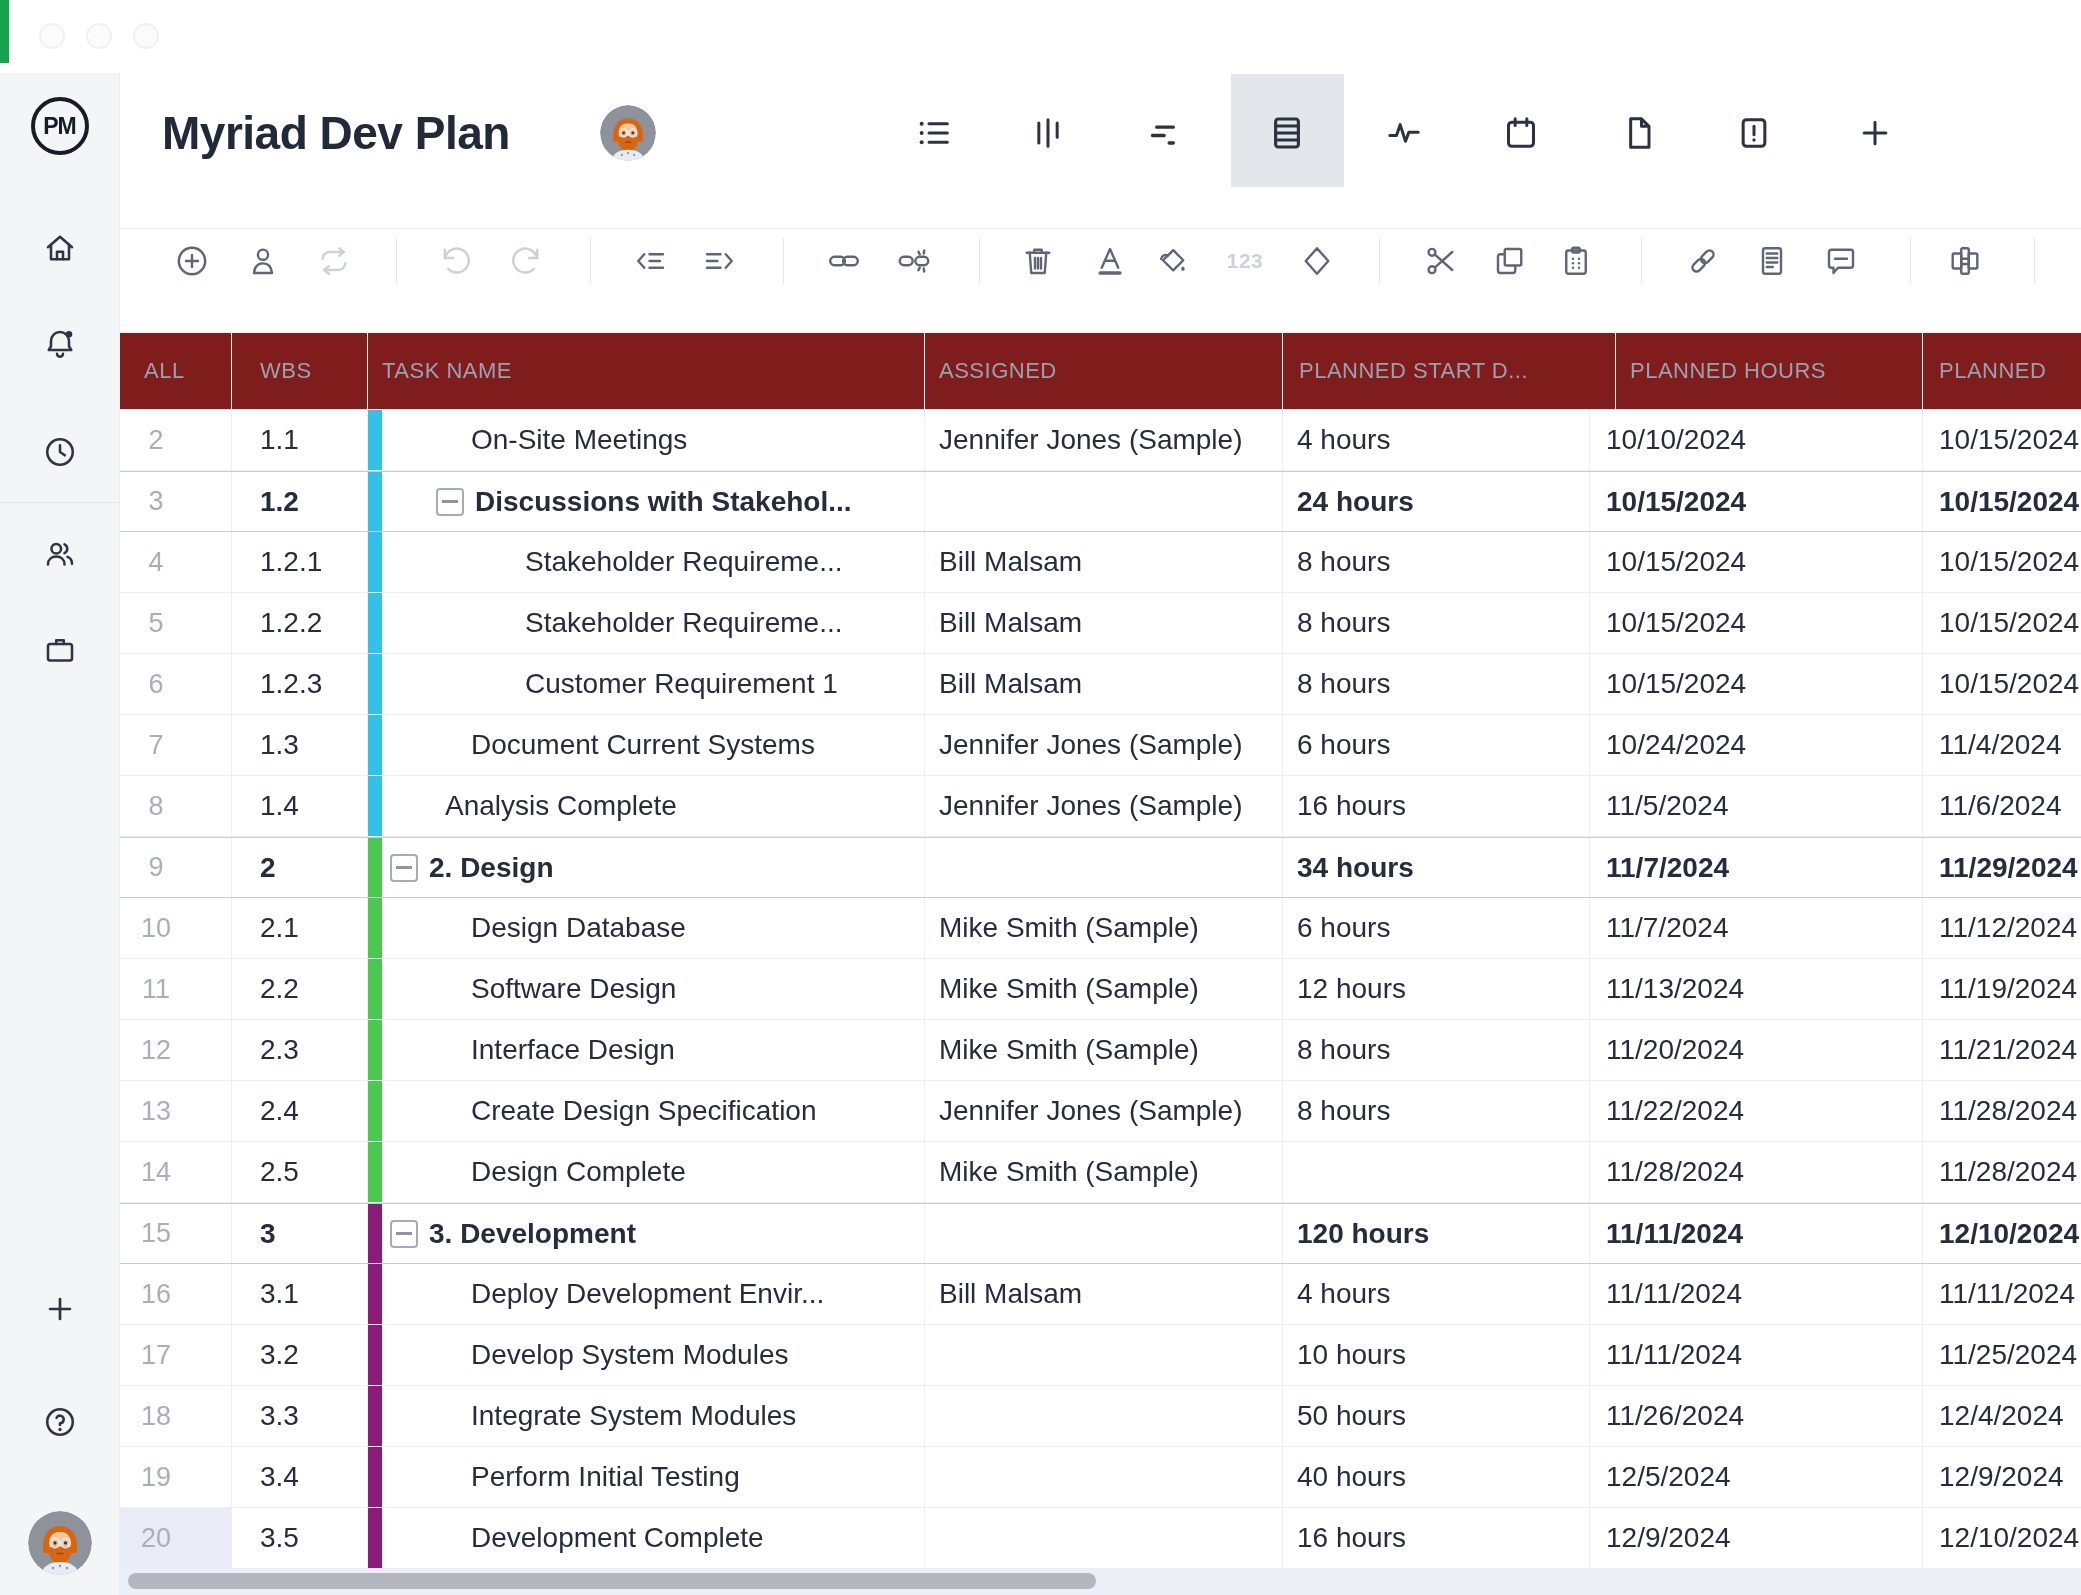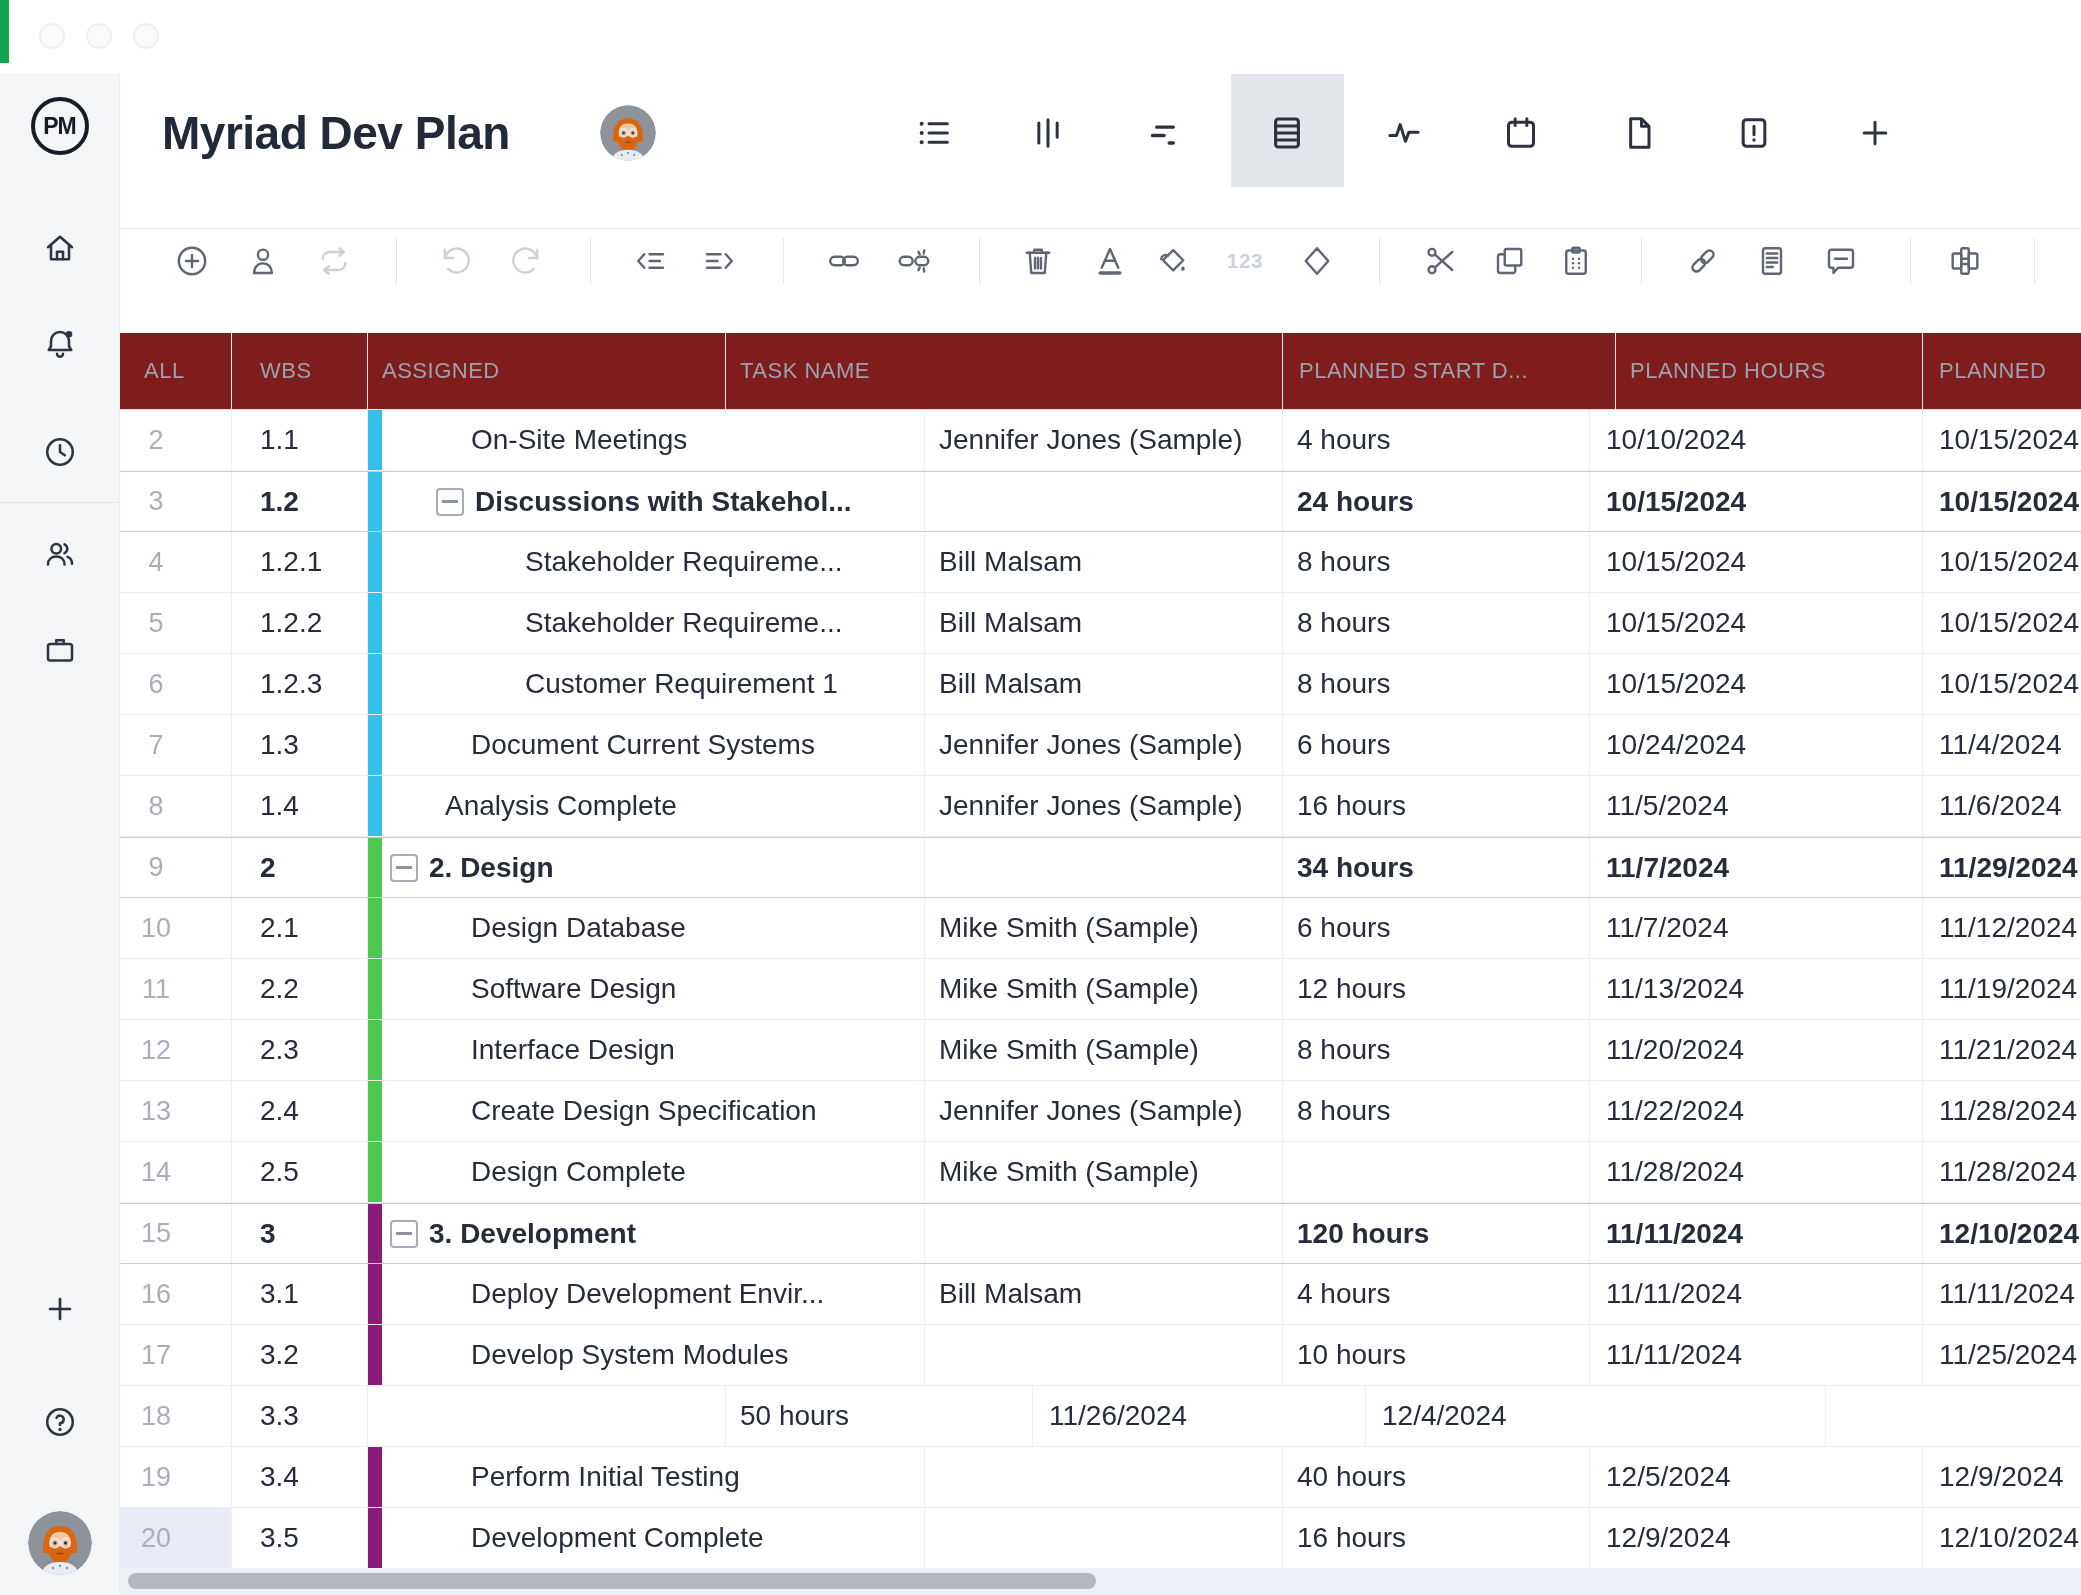--- a/index.html
+++ b/index.html
@@ -378,22 +378,22 @@
       <svg width="36" height="36" viewBox="0 0 24 24" fill="none" stroke="currentColor" stroke-width="1.6">
           <path d="M18 4.5c-3 0-5 3.3-5 7.5s2 7.5 5 7.5"></path>
         </svg>
       </div>
   </div>
 
   <div class="grid">
     <div class="grid-head" id="grid-head">
         <div class="hcell c-num" style="width: 112px;">ALL</div>
         <div class="hcell c-wbs" style="width: 136px;">WBS</div>
+        <div class="hcell c-name" style="width: 557px;">TASK NAME</div>
         <div class="hcell c-assigned" style="width: 358px;">ASSIGNED</div>
-        <div class="hcell c-name" style="width: 557px;">TASK NAME</div>
         <div class="hcell c-start" style="width: 333px;">PLANNED START D...</div>
         <div class="hcell c-hours" style="width: 307px;">PLANNED HOURS</div>
         <div class="hcell c-finish" style="width: 460px;">PLANNED</div>
       </div>
     <div id="grid-body">
         <div class="row">
           <div class="cell c-num" style="width: 112px;">
             <span class="nbox">2</span>
           </div>
           <div class="cell c-wbs" style="width: 136px;">1.1</div>
@@ -649,20 +649,26 @@
           <div class="cell c-assigned" style="width: 358px;"></div>
           <div class="cell c-hours" style="width: 307px;">10 hours</div>
           <div class="cell c-start" style="width: 333px;">11/11/2024</div>
           <div class="cell c-finish" style="width: 460px;">11/25/2024</div>
         </div>
         <div class="row">
           <div class="cell c-num" style="width: 112px;">
             <span class="nbox">18</span>
           </div>
           <div class="cell c-wbs" style="width: 136px;">3.3</div>
+          <div class="cell c-name" style="width: 557px;">
+            <div class="bar" style="background: rgb(138, 27, 121);"></div>
+            <div class="ncontent" style="margin-left: 103px;">
+              <span>Integrate System Modules</span>
+            </div>
+          </div>
           <div class="cell c-assigned" style="width: 358px;"></div>
           <div class="cell c-hours" style="width: 307px;">50 hours</div>
           <div class="cell c-start" style="width: 333px;">11/26/2024</div>
           <div class="cell c-finish" style="width: 460px;">12/4/2024</div>
         </div>
         <div class="row">
           <div class="cell c-num" style="width: 112px;">
             <span class="nbox">19</span>
           </div>
           <div class="cell c-wbs" style="width: 136px;">3.4</div>

